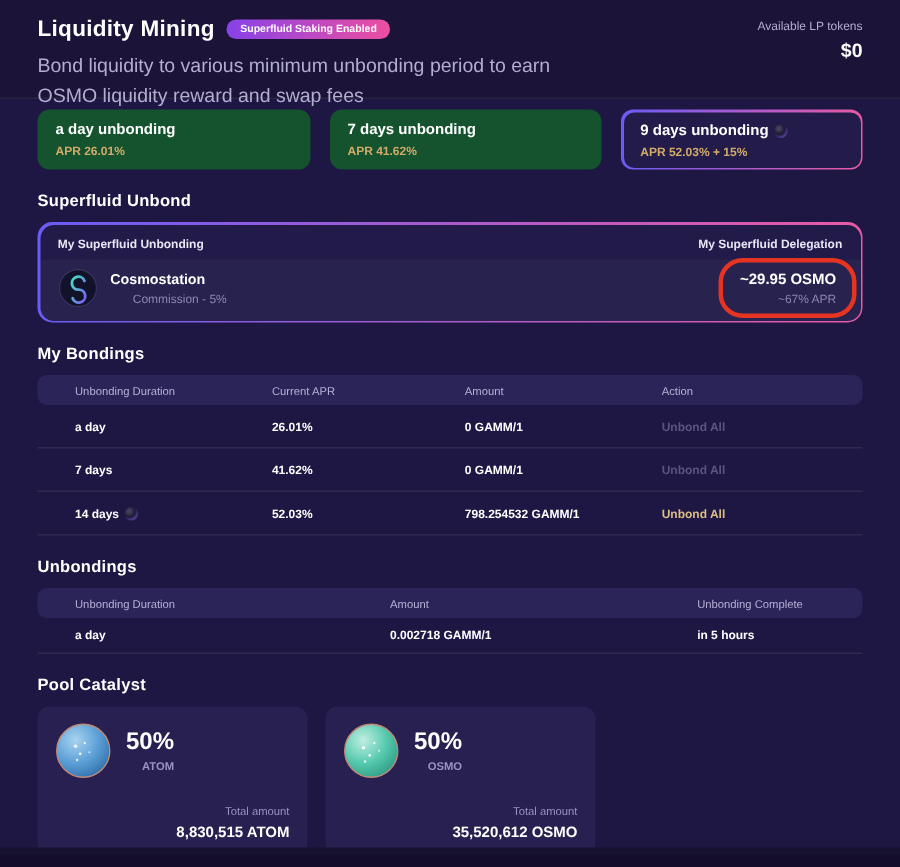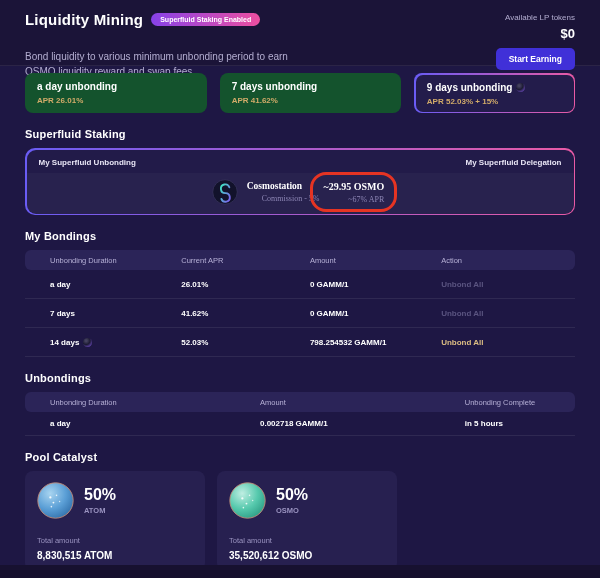--- a/index.html
+++ b/index.html
@@ -6,21 +6,21 @@
   body { background:#140e2c; font-family:"Liberation Sans", sans-serif; }
   .page { width:600px; height:570px; position:relative; background:#1e1744; overflow:hidden; color:#fff; }
 
   
   header { display:flex; justify-content:space-between; padding:11px 25px 0 25px; height:66px;
            background:#1b1438; border-bottom:1px solid rgba(255,255,255,0.07); }
   .title-row { display:flex; align-items:center; gap:8px; }
   h1 { font-size:15px; font-weight:bold; letter-spacing:0.2px; }
   .badge { font-size:7px; font-weight:bold; color:#fff; padding:3px 9px; border-radius:999px;
            background:linear-gradient(90deg,#8742e8,#ed4fa0); white-space:nowrap; }
-  .desc { margin-top:21px; font-size:10px; line-height:1.5; color:#b3add0; }
+  .desc { margin-top:6px; font-size:13px; line-height:1.5; color:#b3add0; }
   .header-right { text-align:right; }
   .lp-label { font-size:8px; color:#b3add0; margin-top:2px; }
   .lp-value { font-size:13px; font-weight:bold; margin-top:4px; }
   .start-earning { margin-top:7px; background:#4030d8; color:#fff; border:none; border-radius:5px;
                    font-size:8.5px; font-weight:bold; padding:6px 13px; cursor:pointer;
                    font-family:"Liberation Sans", sans-serif; }
 
   
   .cards-row { display:flex; gap:13px; margin:7px 25px 0 25px; }
   .ucard { flex:1; background:#14532d; border-radius:8px; padding:8px 12px; height:40px; cursor:pointer; }
@@ -31,22 +31,22 @@
   .orb { display:inline-block; width:9px; height:9px; border-radius:50%;
          background:radial-gradient(circle at 35% 30%, #44415e 10%, #1c1a33 45%, #8b5cf6 100%); }
 
   
   .section-title { font-size:11px; font-weight:bold; margin:15px 25px 8px 25px; letter-spacing:0.2px; }
 
   
   .sf-wrap { margin:0 25px; border-radius:10px; padding:1.5px; background:linear-gradient(90deg,#6a5cf5,#e95aa5); }
   .sf-card { background:#221b49; border-radius:9px; overflow:hidden; }
   .sf-head { display:flex; justify-content:space-between; padding:8px 12px 6px 12px; font-size:8px; font-weight:bold; color:#e8e5f5; }
-  .sf-row { display:flex; justify-content:center; align-items:center; padding:6px 12px 8px 12px;
-            background:rgba(255,255,255,0.03); cursor:pointer;font-family:Liberation Serif, serif; }
+  .sf-row { display:flex; justify-content:space-between; align-items:center; padding:6px 12px 8px 12px;
+            background:rgba(255,255,255,0.03); cursor:pointer; }
   .sf-validator { display:flex; align-items:center; gap:9px; }
   .sf-vname { font-size:9.5px; font-weight:bold; }
   .sf-vcomm { font-size:8px; color:#8d86b5; margin-top:3px;padding-left:15px; }
   .sf-delegation { text-align:right; position:relative; padding:2px 4px; }
   .sf-amt { font-size:10px; font-weight:bold; }
   .sf-apr { font-size:8px; color:#8d86b5; margin-top:3px; }
 
   
   .annot { position:absolute; border:3px solid #e63423; border-radius:16px; pointer-events:none; }
   .annot-1 { inset:-7px -9px -6px -10px; }
@@ -62,21 +62,21 @@
   .g3 { display:grid; grid-template-columns:40% 39% 21%; padding-left:25px; }
   .cell { display:flex; align-items:center; gap:4px; }
   .action-disabled { color:#5a5480; font-weight:bold; background:none; border:none; font-size:8px;
                      text-align:left; padding:0; cursor:pointer; font-family:"Liberation Sans", sans-serif; }
   .action-enabled { color:#dcbd83; font-weight:bold; background:none; border:none; font-size:8px;
                     text-align:left; padding:0; cursor:pointer; font-family:"Liberation Sans", sans-serif; }
   .urow { height:24px; }
 
   
   .pool-row { display:flex; gap:12px; margin:0 25px; }
-  .pcard { width:180px; background:#272050; border-radius:8px; padding:11px 12px; height:100px; }
+  .pcard { width:180px; background:#272050; border-radius:8px; padding:11px 12px; height:100px;text-align:right; }
   .pc-top { display:flex; align-items:center; gap:10px; }
   .pc-pct { font-size:16px; font-weight:bold; line-height:1; }
   .pc-token { font-size:7.5px; color:#9a93c0; margin-top:3px; font-weight:bold; }
   .pc-label { font-size:7.5px; color:#9a93c0; margin-top:17px; }
   .pc-val { font-size:10px; font-weight:bold; margin-top:2px; position:relative; display:inline-block; }
   .token-svg { width:37px; height:37px; display:block; }
 
   .bottom-strip { position:absolute; left:0; right:0; bottom:0; height:5px; background:#171130; }
 </style>
 </head>
@@ -91,21 +91,20 @@
         <span class="badge">Superfluid Staking Enabled</span>
       </div>
       <p class="desc">
         <span>Bond liquidity to various minimum unbonding period to earn</span><br>
         <span>OSMO liquidity reward and swap fees</span>
       </p>
     </div>
     <div class="header-right">
       <div class="lp-label">Available LP tokens</div>
       <div class="lp-value">$0</div>
-      <button class="start-earning">Start Earning</button>
     </div>
   </header>
 
   <div class="cards-row">
     <div class="ucard">
       <div class="ucard-title">a day unbonding</div>
       <div class="ucard-apr">APR 26.01%</div>
     </div>
     <div class="ucard">
       <div class="ucard-title">7 days unbonding</div>
@@ -115,21 +114,21 @@
       <div class="ucard-inner">
         <div class="ucard-title">
           <span>9 days unbonding</span>
           <span class="orb"></span>
         </div>
         <div class="ucard-apr">APR 52.03% + 15%</div>
       </div>
     </div>
   </div>
 
-  <div class="section-title">Superfluid Staking</div>
+  <div class="section-title">Superfluid Unbond</div>
   <div class="sf-wrap">
     <div class="sf-card">
       <div class="sf-head">
         <span>My Superfluid Unbonding</span>
         <span>My Superfluid Delegation</span>
       </div>
       <div class="sf-row">
         <div class="sf-validator">
           <svg class="token-svg" style="width:26px;height:26px;" viewBox="0 0 36 36">
             <defs>

